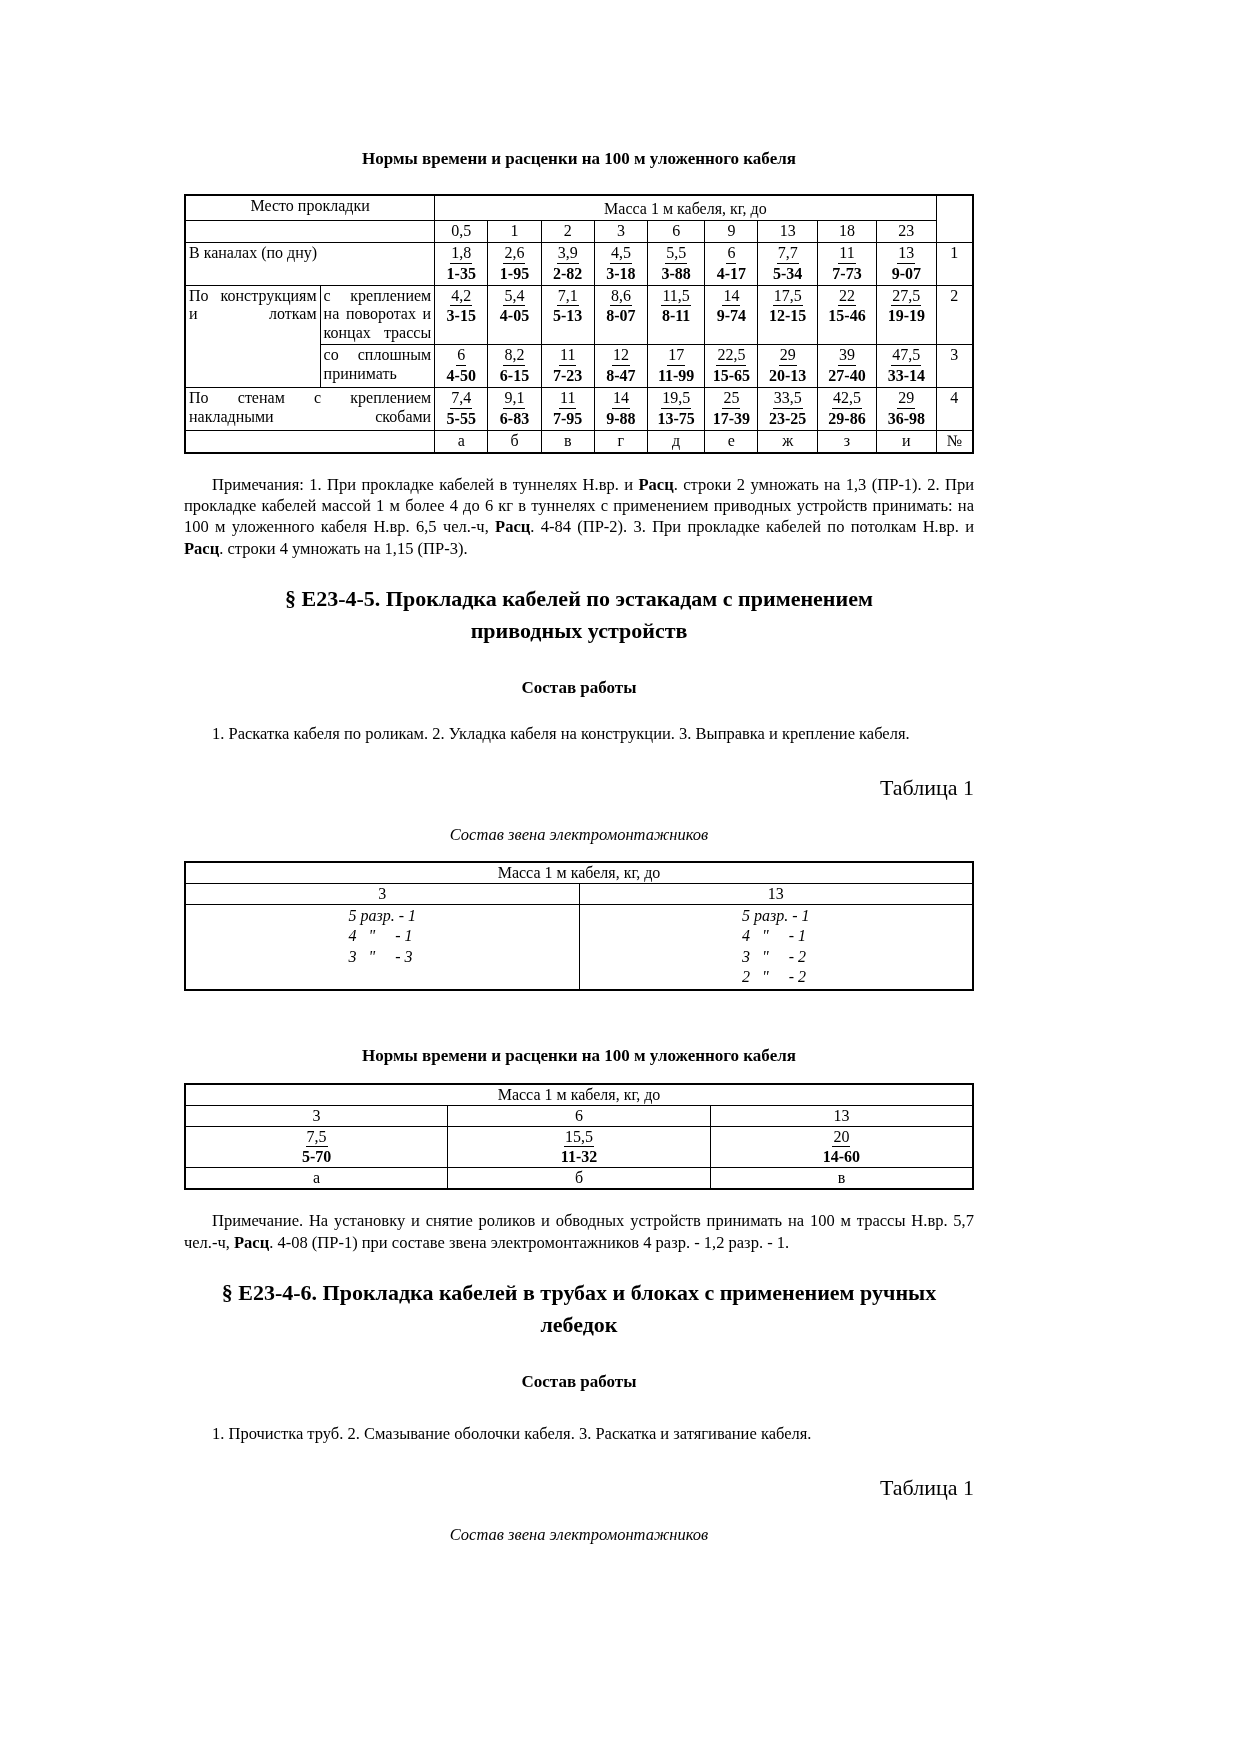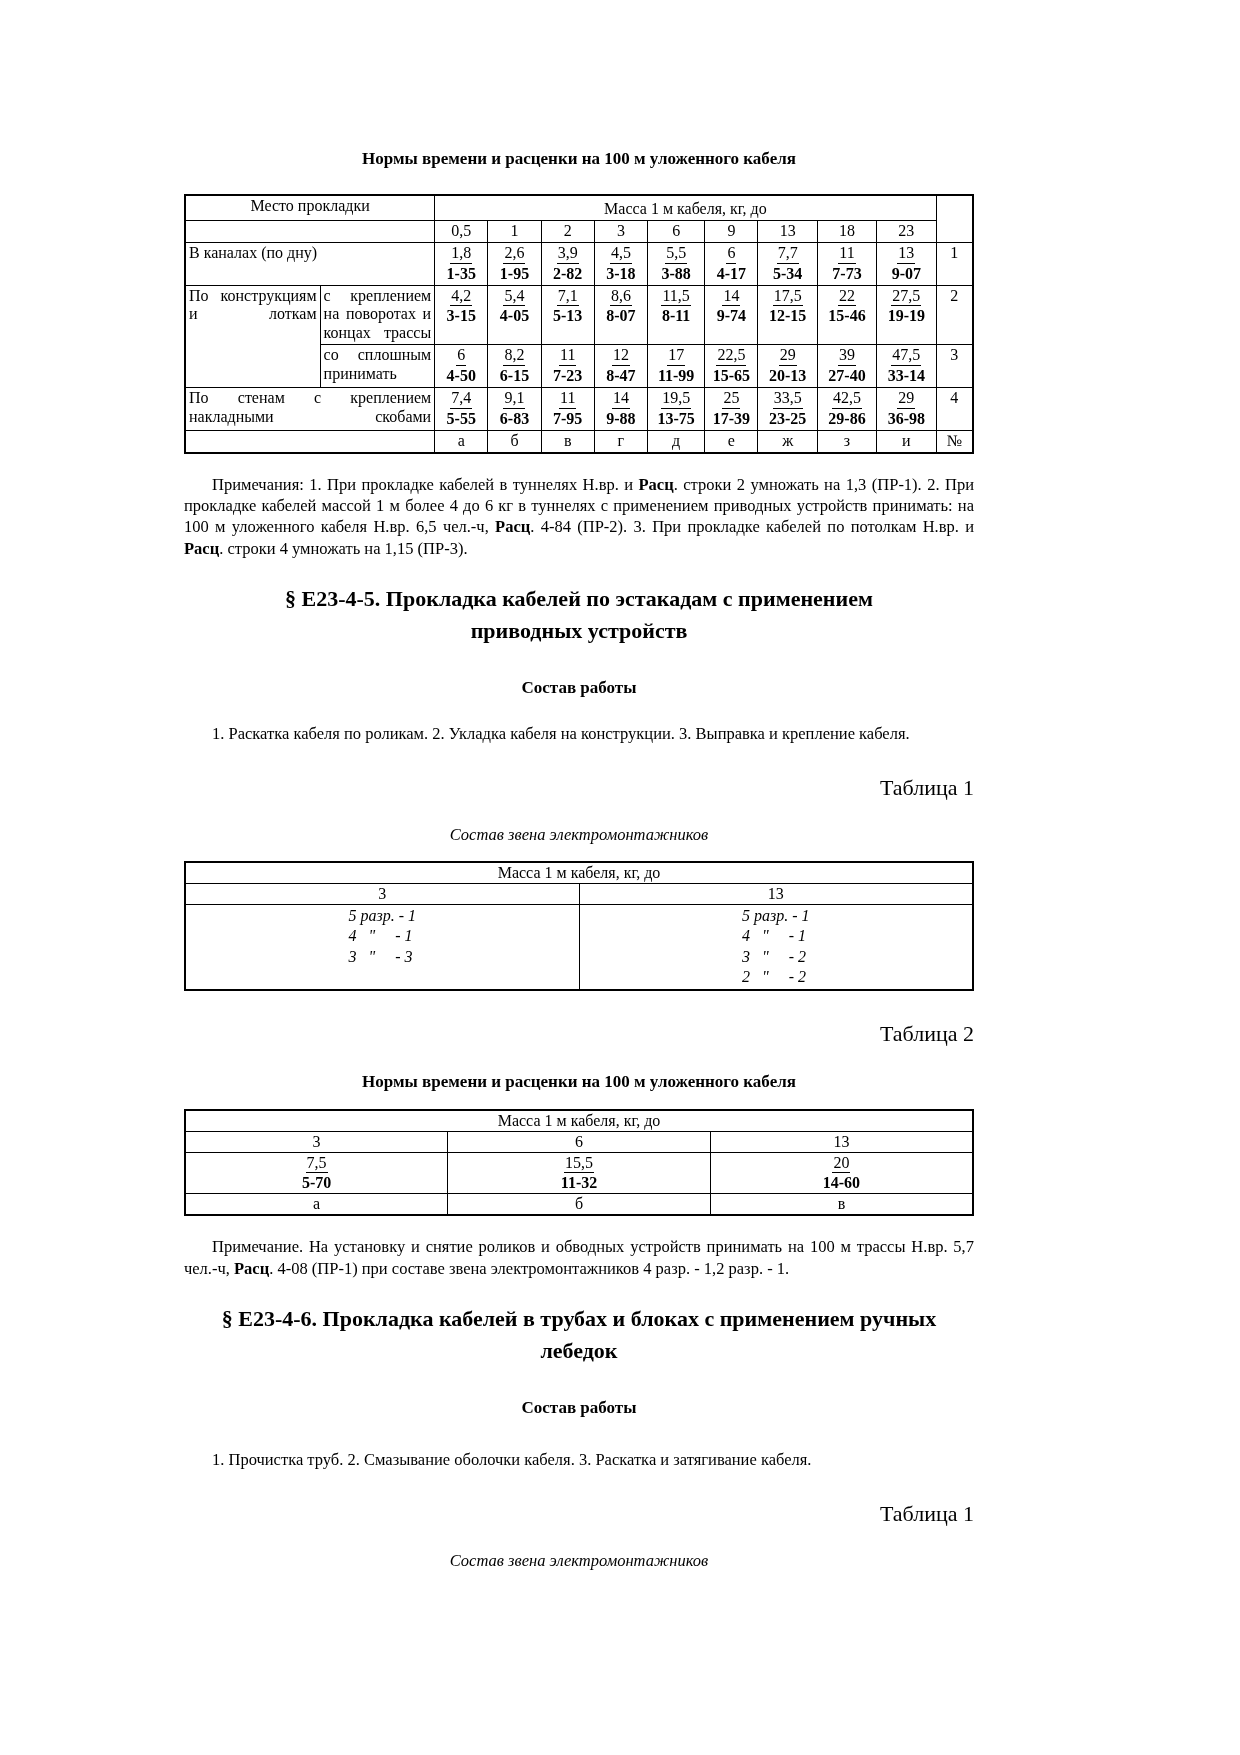--- a/index.html
+++ b/index.html
@@ -271,21 +271,20 @@
       <td class="crew"><span class="crew-wrap">5 разр. - 1
 4   "     - 1
 3   "     - 2
 2   "     - 2</span></td>
     </tr>
   </tbody>
     </table>
 
   <div class="sp30"></div>
 
-  <div class="right">Таблица 2</div>
 
   <div class="sp24"></div>
 
   <div class="h-center-bold">Нормы времени и расценки на 100 м уложенного кабеля</div>
 
   <div class="sp16"></div>
 
   <table class="grid outer">
     <colgroup>
         <col style="width:33.34%">

